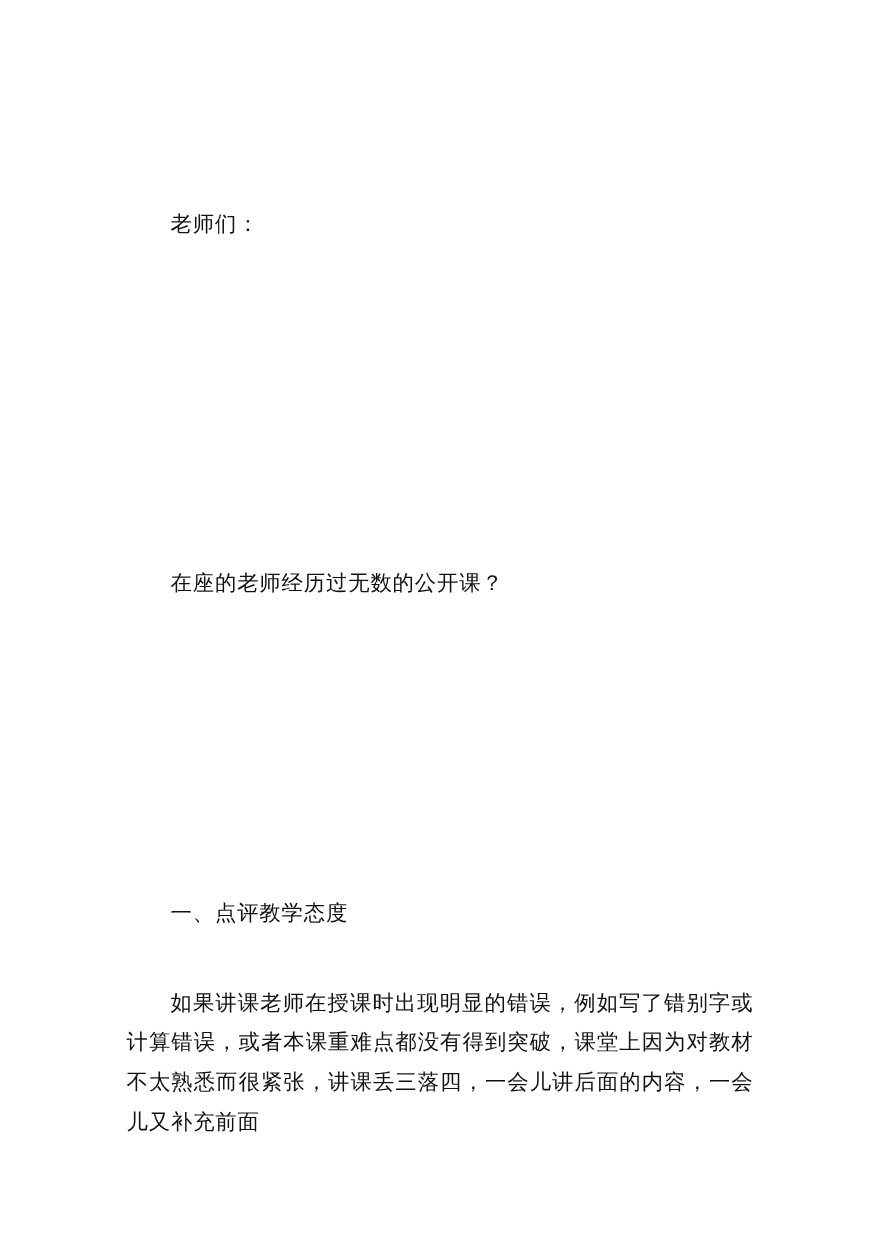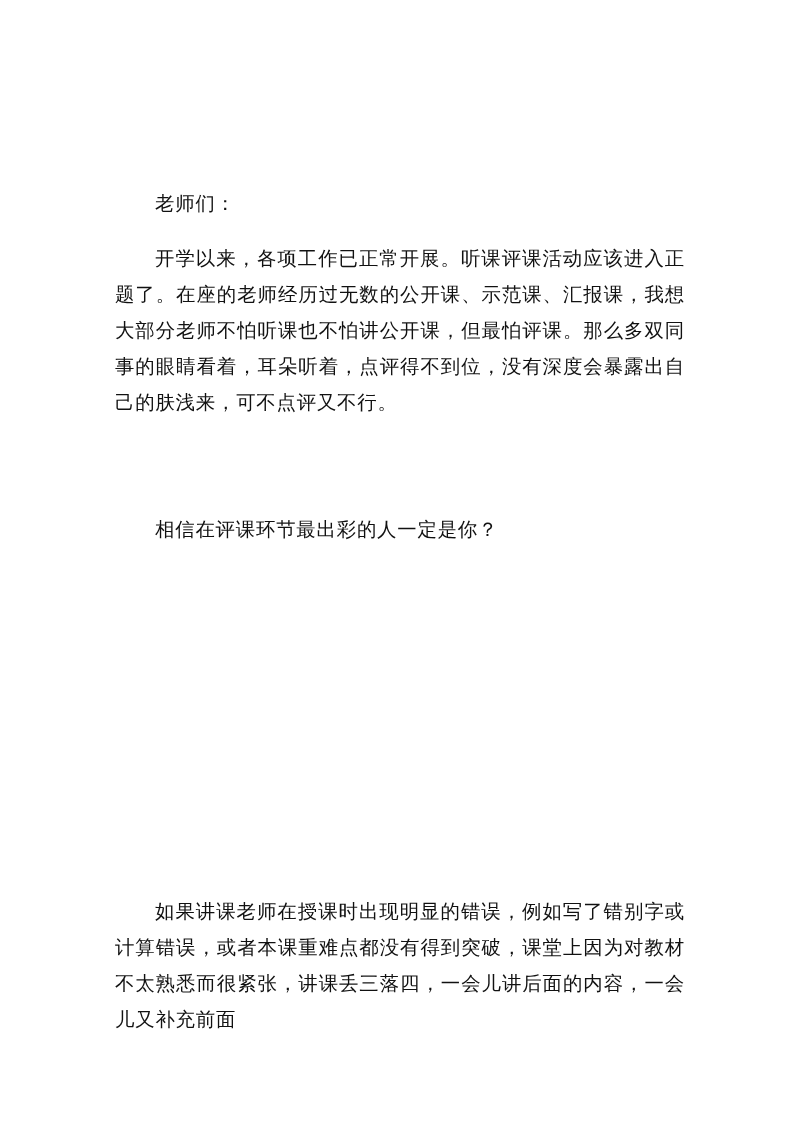--- a/index.html
+++ b/index.html
@@ -8,16 +8,16 @@
   .page { position: absolute; left: 0; top: 0; width: 793px; height: 940px; }
   .para { position: absolute; left: 115px; width: 570px; font-size: 19.4px;
           line-height: 36px; letter-spacing: 0.8px; text-indent: 40px;
           margin: 0; text-align: justify; }
 </style>
 </head>
 <body>
 
 <div class="page">
   <p class="para" style="top:186px;">老师们：</p>
-  <p class="para" style="top:241px;">开学以来，各项工作已正常开展。听课评课活动应该进入正题了。在座的老师经历过无数的公开课、示范课、汇报课，我想大部分老师不怕听课也不怕讲公开课，但最怕评课。那么多双同事的眼睛看着，耳朵听着，点评得不到位，没有深度会暴露出自己的肤浅来，可不点评又不行。</p>
-  <p class="para" style="top:512px;">相信在评课环节最出彩的人一定是你？</p>
+  <p class="para" style="top:512px;">在座的老师经历过无数的公开课？</p>
+  <p class="para" style="top:812px;">一、点评教学态度</p>
   <p class="para" style="top:882px;margin-top:12px;">如果讲课老师在授课时出现明显的错误，例如写了错别字或计算错误，或者本课重难点都没有得到突破，课堂上因为对教材不太熟悉而很紧张，讲课丢三落四，一会儿讲后面的内容，一会儿又补充前面</p>
 </div>
 
 </body></html>

